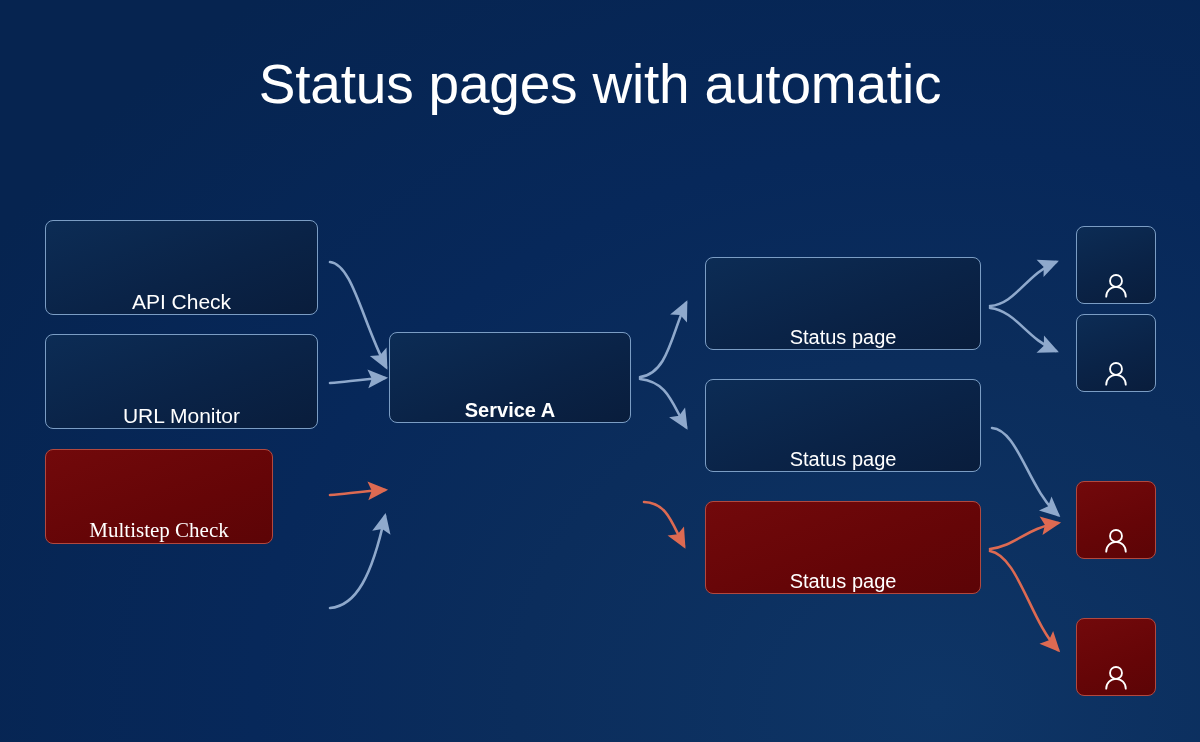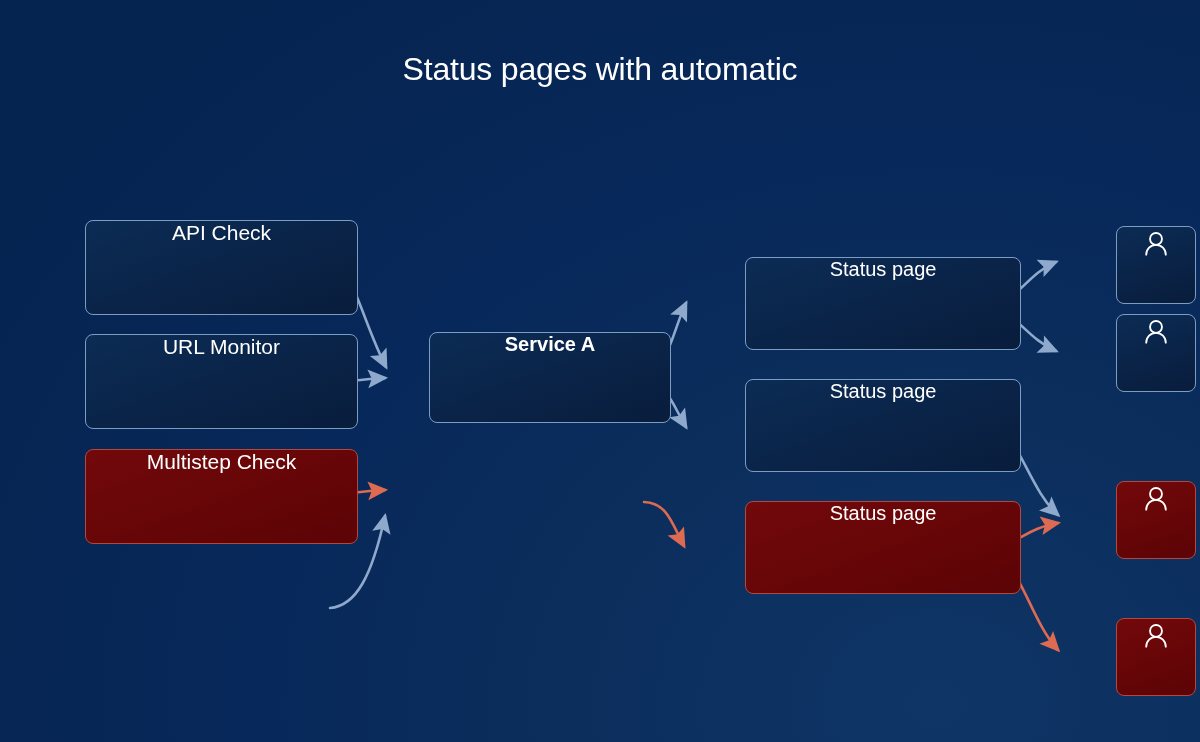--- a/index.html
+++ b/index.html
@@ -19,46 +19,45 @@
   }
 
   
   #title {
     position: absolute;
     left: 0;
     top: 48px;
     width: 1200px;
     text-align: center;
     color: #ffffff;
-    font-size: 32px;
+    font-size: 55px;
     font-weight: 400;
     line-height: 1.32;
     letter-spacing: -0.2px;
   }
   #title .line { display: block; }
 
   
   #arrows {
     position: absolute;
     left: 0; top: 0;
     width: 1200px;
     height: 742px;
     pointer-events: none;
   }
 
   
   .node {
     position: absolute;
     box-sizing: border-box;
     display: flex;
-    align-items: flex-start;
+    align-items: flex-end;
     border-radius: 8px;
     color: #ffffff;
     user-select: none;
-    margin-left: 40px;
   }
   .node.blue {
     background: linear-gradient(160deg, #0c2c55 0%, #0a2347 55%, #091d3c 100%);
     border: 1px solid #7b9dc4;
   }
   .node.red {
     background: linear-gradient(160deg, #72090b 0%, #650507 60%, #5c0406 100%);
     border: 1px solid #b2483e;
   }
 
@@ -129,21 +128,21 @@
   </svg>
 
   <div class="node blue check-node" style="left:45px; top:220px; width:273px; height:95px;">
     <span>API Check</span>
   </div>
 
   <div class="node blue check-node" style="left:45px; top:334px; width:273px; height:95px;">
     <span>URL Monitor</span>
   </div>
 
-  <div class="node red check-node" style="left:45px; top:449px; width:273px; height:95px;">
+  <div class="node red check-node" style="left:45px; top:449px; width:228px; height:95px;font-family:Liberation Serif, serif;">
     <span>Multistep Check</span>
   </div>
 
 
   <div class="node blue big-node" style="left:389px; top:332px; width:242px; height:91px;font-weight:bold;">
     <span>Service A</span>
   </div>
 
 
   <div class="node blue big-node" style="left:705px; top:257px; width:276px; height:93px;">

